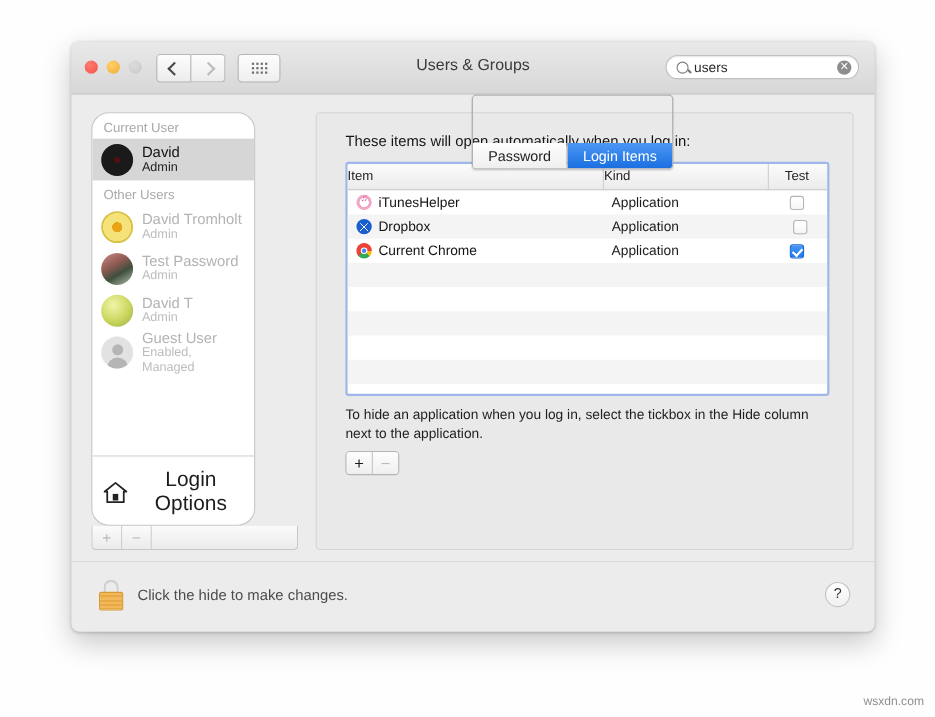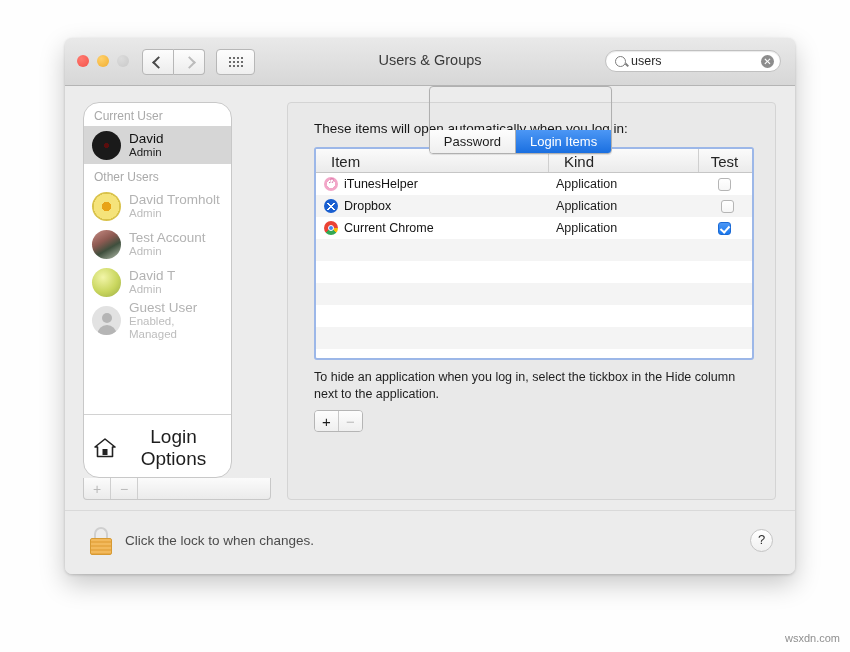--- a/index.html
+++ b/index.html
@@ -133,21 +133,21 @@
 
   .panel-note { position: absolute; left: 26px; top: 18px; font-size: 13.5px; color: #161616; }
 
   .tablebox {
     position: absolute; left: 26px; top: 44px;
     width: 440px; height: 213px;
     background: #fff; border: 2px solid #9cb7e8; border-radius: 3px;
     overflow: hidden; box-sizing: border-box;
   }
   .thead { display: flex; height: 23px; background: linear-gradient(to bottom,#fbfbfb,#ebebeb); border-bottom: 1px solid #c6c6c6; }
-  .th { font-size: 15px; color: #252525; padding: 4px 0 0 15px; box-sizing: border-box; }
+  .th { font-size: 12px; color: #252525; padding: 4px 0 0 0; box-sizing: border-box; }
   .th + .th { border-left: 1px solid #cfcfcf; }
   .col-item { width: 232px; }
   .col-kind { width: 150px; }
   .col-hide { width: 52px; text-align: center; padding-left: 0; }
 
   .trow { display: flex; height: 22px; align-items: center; }
   .trow.alt { background: #f4f4f4; gap: 14px; }
   .c-item { width: 232px; display: flex; align-items: center; padding-left: 8px; box-sizing: border-box; text-align: right; }
   .c-kind { width: 150px; font-size: 12.5px; color: #1c1c1c; padding-left: 8px; box-sizing: border-box; }
   .c-hide { width: 52px; display: flex; justify-content: center; }
@@ -252,21 +252,21 @@
           <span class="avatar av-sun"></span>
           <span class="uinfo">
             <div class="uname">David Tromholt</div>
             <div class="urole">Admin</div>
           </span>
         </div>
 
         <div class="urow dim">
           <span class="avatar av-photo"></span>
           <span class="uinfo">
-            <div class="uname">Test Account</div>
+            <div class="uname">Test Password</div>
             <div class="urole">Admin</div>
           </span>
         </div>
 
         <div class="urow dim">
           <span class="avatar av-green"></span>
           <span class="uinfo">
             <div class="uname">David T</div>
             <div class="urole">Admin</div>
           </span>
@@ -364,21 +364,21 @@
           <div class="tab">Password</div>
           <div class="tab active">Login Items</div>
         </div>
       </div>
 
       <div class="footer">
         <div class="lock">
           <span class="lock-shackle"></span>
           <span class="lock-body"></span>
         </div>
-        <div class="lock-label">Click the lock to when changes.</div>
+        <div class="lock-label">Click the hide to make changes.</div>
         <div class="help">?</div>
       </div>
 
     </div>
   </div>
 
   <div class="watermark">wsxdn.com</div>
 </div>
 
 </body></html>

